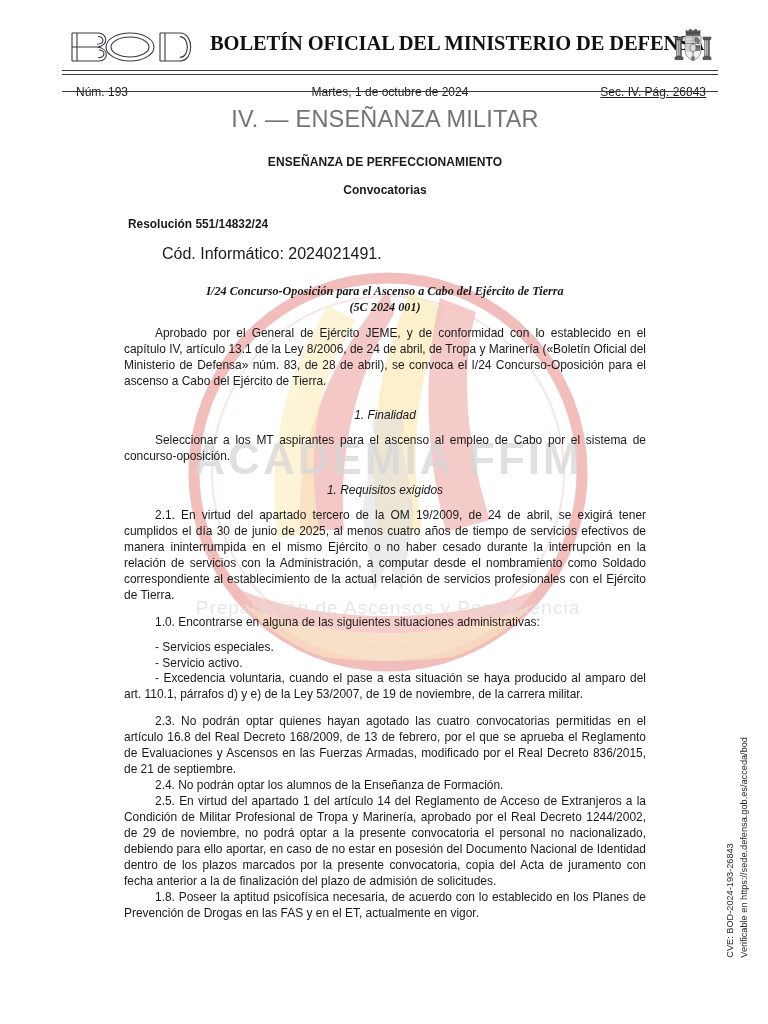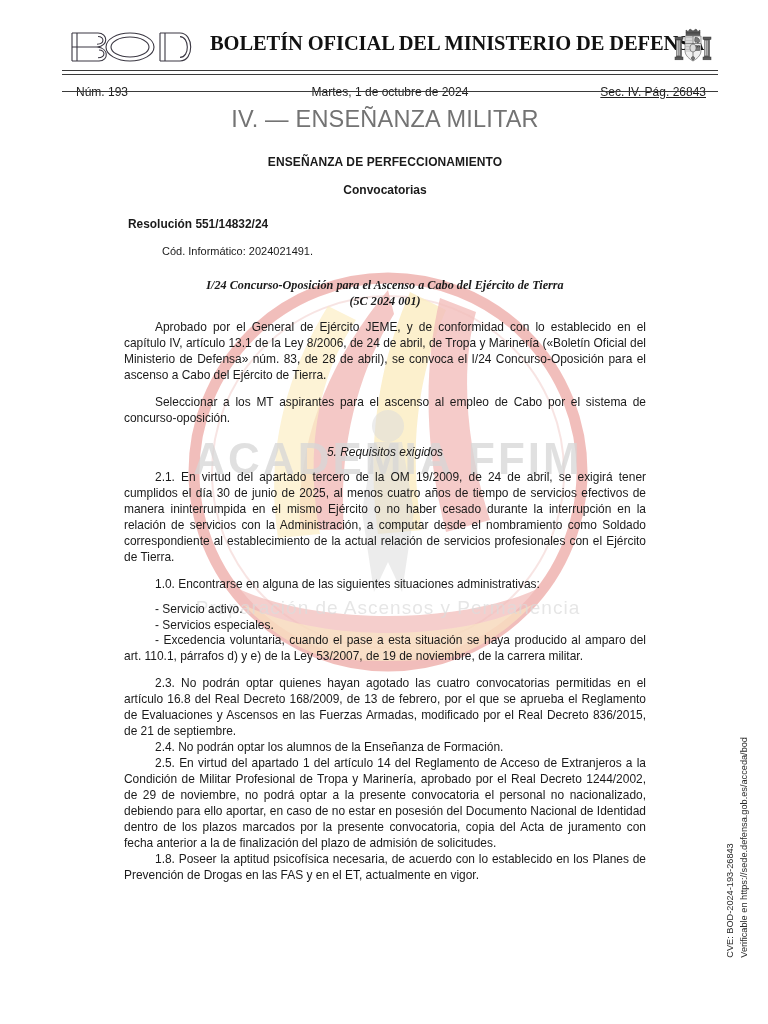--- a/index.html
+++ b/index.html
@@ -150,21 +150,21 @@
     font-size: 12px;
     font-weight: bold;
     margin: 14px 0 0 0;
   }
   .resolution {
     font-size: 11.9px;
     font-weight: bold;
     margin: 20px 0 0 4px;
   }
   .codinfo {
-    font-size: 11px;
+    font-size: 16px;
     margin: 14px 0 9px 38px;
   }
   .conv-title {
     text-align: center;
     font-size: 12.2px;
     font-weight: bold;
     font-style: italic;
     margin: 20px 0 0 0;
     line-height: 1.32;
     font-family: Liberation Serif, serif;
@@ -337,34 +337,35 @@
 
     <div class="codinfo">Cód. Informático: 2024021491.</div>
 
     <div class="conv-title">
       <div>I/24 Concurso-Oposición para el Ascenso a Cabo del Ejército de Tierra</div>
       <div>(5C 2024 001)</div>
     </div>
 
     <p class="para">Aprobado por el General de Ejército JEME, y de conformidad con lo establecido en el capítulo IV, artículo 13.1 de la Ley 8/2006, de 24 de abril, de Tropa y Marinería («Boletín Oficial del Ministerio de Defensa» núm. 83, de 28 de abril), se convoca el I/24 Concurso-Oposición para el ascenso a Cabo del Ejército de Tierra.</p>
 
+    <div class="heading-num">1. Finalidad</div>
 
     <p class="para">Seleccionar a los MT aspirantes para el ascenso al empleo de Cabo por el sistema de concurso-oposición.</p>
 
-    <div class="heading-num">5. Requisitos exigidos</div>
+    <div class="heading-num">1. Requisitos exigidos</div>
 
     <p class="para">2.1. En virtud del apartado tercero de la OM 19/2009, de 24 de abril, se exigirá tener cumplidos el día 30 de junio de 2025, al menos cuatro años de tiempo de servicios efectivos de manera ininterrumpida en el mismo Ejército o no haber cesado durante la interrupción en la relación de servicios con la Administración, a computar desde el nombramiento como Soldado correspondiente al establecimiento de la actual relación de servicios profesionales con el Ejército de Tierra.</p>
 
 
 
     <p class="para">1.0. Encontrarse en alguna de las siguientes situaciones administrativas:</p>
 
     <ul class="dashlist">
+      <li>- Servicios especiales.</li>
       <li>- Servicio activo.</li>
-      <li>- Servicios especiales.</li>
       <li>- Excedencia voluntaria, cuando el pase a esta situación se haya producido al amparo del art. 110.1, párrafos d) y e) de la Ley 53/2007, de 19 de noviembre, de la carrera militar.</li>
     </ul>
 
     <p class="para">2.3. No podrán optar quienes hayan agotado las cuatro convocatorias permitidas en el artículo 16.8 del Real Decreto 168/2009, de 13 de febrero, por el que se aprueba el Reglamento de Evaluaciones y Ascensos en las Fuerzas Armadas, modificado por el Real Decreto 836/2015, de 21 de septiembre.</p>
 
     <p class="para tight">2.4. No podrán optar los alumnos de la Enseñanza de Formación.</p>
 
     <p class="para tight">2.5. En virtud del apartado 1 del artículo 14 del Reglamento de Acceso de Extranjeros a la Condición de Militar Profesional de Tropa y Marinería, aprobado por el Real Decreto 1244/2002, de 29 de noviembre, no podrá optar a la presente convocatoria el personal no nacionalizado, debiendo para ello aportar, en caso de no estar en posesión del Documento Nacional de Identidad dentro de los plazos marcados por la presente convocatoria, copia del Acta de juramento con fecha anterior a la de finalización del plazo de admisión de solicitudes.</p>
 
     <p class="para tight">1.8. Poseer la aptitud psicofísica necesaria, de acuerdo con lo establecido en los Planes de Prevención de Drogas en las FAS y en el ET, actualmente en vigor.</p>

